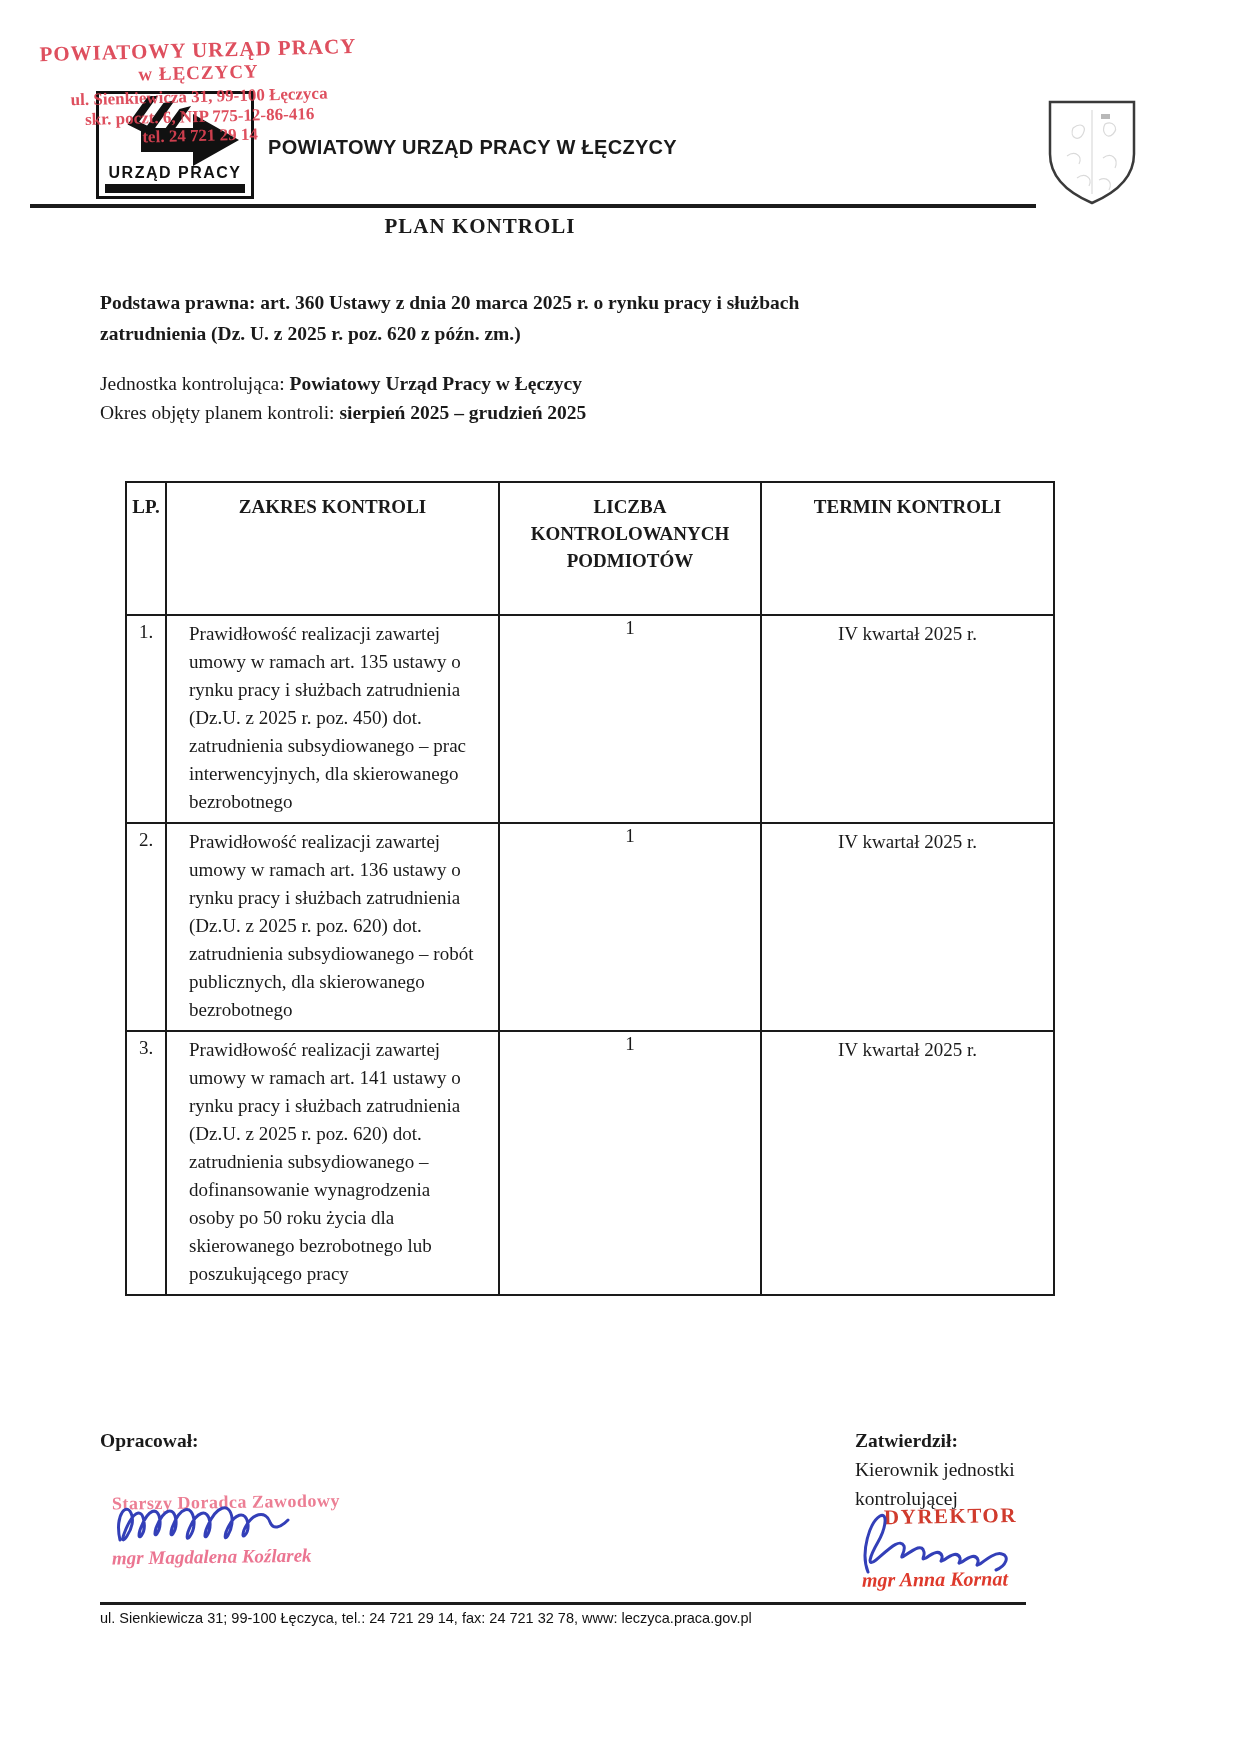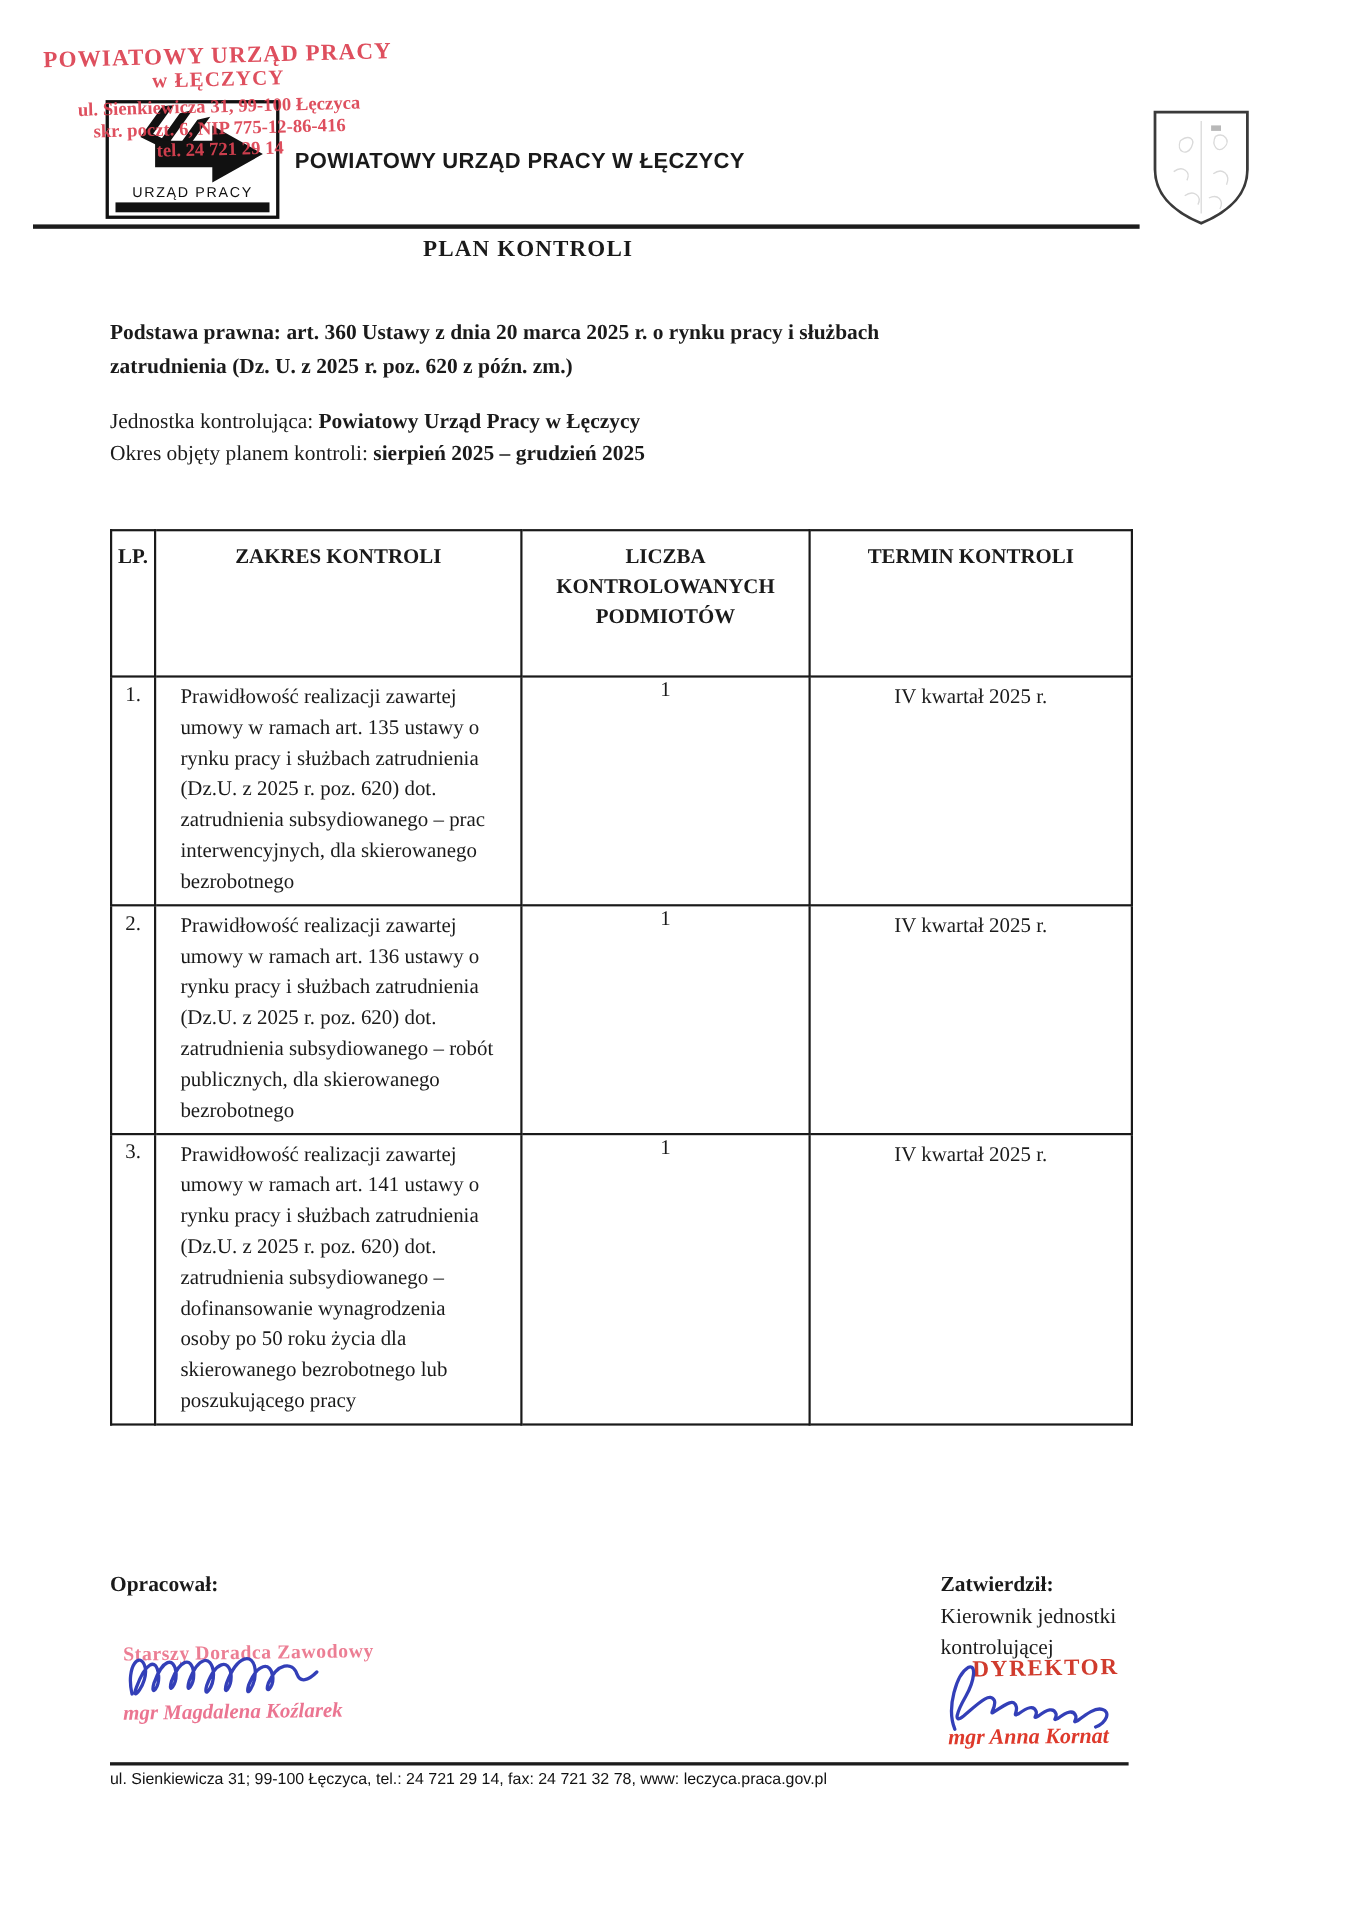--- a/index.html
+++ b/index.html
@@ -30,21 +30,21 @@
   .stamp-top .s5{font-size:17px;}
   
   .logo-box{
     position:absolute;left:96px;top:91px;width:152px;height:102px;
     border:3px solid #111;background:#fff;z-index:2;
     display:flex;flex-direction:column;align-items:center;justify-content:flex-end;
   }
   .logo-arrows{position:absolute;left:2px;top:2px;}
   .logo-label{
     font-family:"Liberation Sans", sans-serif;
-    font-weight:normal;font-size:13px;letter-spacing:1.5px;color:#111;
+    font-weight:bold;font-size:16px;letter-spacing:1.5px;color:#111;
     margin-bottom:2px;z-index:3;
   }
   .logo-bar{width:140px;height:9px;background:#111;margin-bottom:3px;}
   
   .org-title{
     position:absolute;left:268px;top:136px;
     font-family:"Liberation Sans", sans-serif;
     font-weight:bold;font-size:20px;color:#1a1a1a;letter-spacing:.3px;
   }
   .emblem{position:absolute;left:1043px;top:98px;}
@@ -55,21 +55,21 @@
     text-align:center;font-weight:bold;font-size:21px;letter-spacing:1px;margin:0;
   }
   .legal{
     margin:48px 0 0 0;font-weight:bold;font-size:19.5px;line-height:31px;
   }
   .meta{margin:20px 0 0 0;font-size:19.5px;line-height:29px;}
   .meta .b{font-weight:bold;}
   
   table.plan{
     border-collapse:collapse;table-layout:fixed;
-    width:928px;margin-top:54px;
+    width:928px;margin-top:54px;margin-left:25px;
   }
   table.plan td,table.plan th{
     border:2px solid #1a1a1a;
     font-size:19px;
     vertical-align:top;
   }
   th.h{font-weight:bold;font-size:19.5px;text-align:center;padding-top:10px;height:120px;line-height:27px;}
   td.lp{text-align:center;padding-top:5px;}
   td.zakres{padding:4px 20px 6px 22px;line-height:28px;}
   td.liczba{text-align:center;vertical-align:middle;}
@@ -173,21 +173,21 @@
         <tr>
           <th class="h">LP.</th>
           <th class="h">ZAKRES KONTROLI</th>
           <th class="h">LICZBA KONTROLOWANYCH PODMIOTÓW</th>
           <th class="h">TERMIN KONTROLI</th>
         </tr>
       </thead>
       <tbody>
         <tr>
           <td class="lp">1.</td>
-          <td class="zakres">Prawidłowość realizacji zawartej umowy w ramach art. 135 ustawy o rynku pracy i służbach zatrudnienia (Dz.U. z 2025 r. poz. 620) dot. zatrudnienia subsydiowanego – prac interwencyjnych, dla skierowanego bezrobotnego</td>
+          <td class="zakres">Prawidłowość realizacji zawartej umowy w ramach art. 135 ustawy o rynku pracy i służbach zatrudnienia (Dz.U. z 2025 r. poz. 450) dot. zatrudnienia subsydiowanego – prac interwencyjnych, dla skierowanego bezrobotnego</td>
           <td class="liczba">1</td>
           <td class="termin">IV kwartał 2025 r.</td>
         </tr>
         <tr>
           <td class="lp">2.</td>
           <td class="zakres">Prawidłowość realizacji zawartej umowy w ramach art. 136 ustawy o rynku pracy i służbach zatrudnienia (Dz.U. z 2025 r. poz. 620) dot. zatrudnienia subsydiowanego – robót publicznych, dla skierowanego bezrobotnego</td>
           <td class="liczba">1</td>
           <td class="termin">IV kwartał 2025 r.</td>
         </tr>
         <tr>

